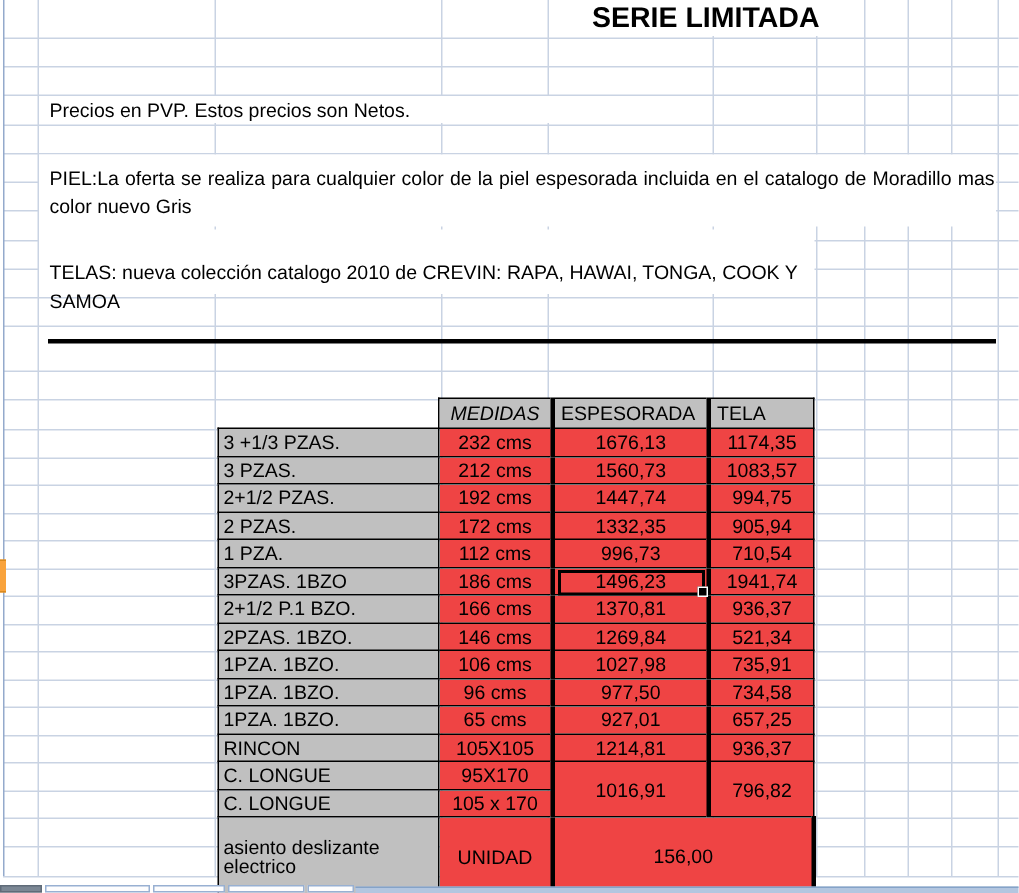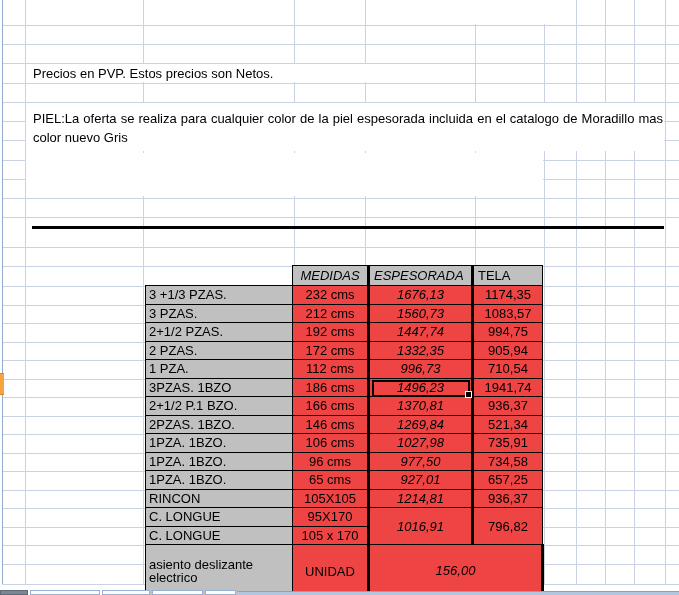--- a/index.html
+++ b/index.html
@@ -18,21 +18,21 @@
   #thick-rule{position:absolute;left:32px;top:226px;width:632px;height:3px;background:#000;}
   table#price-table{position:absolute;left:145px;top:265px;border-collapse:collapse;table-layout:fixed;
     font-size:13px;line-height:13px;}
   #price-table td,#price-table th{border:1px solid #000;overflow:hidden;white-space:nowrap;padding:0;}
   #price-table .ghost{border:none;background:none;}
   #price-table th{font-weight:normal;background:#c0c0c0;}
   #price-table .hdr-med{font-style:italic;text-align:center;}
   #price-table .hdr-esp,#price-table .hdr-tela{text-align:left;padding-left:4px;}
   #price-table td.name{background:#c0c0c0;text-align:left;padding:0 3px;}
   #price-table td.val{background:#ef4444;text-align:center;}
-  #price-table .thickL{border-left:3px solid #000;font-style:italic;}
+  #price-table .thickL{border-left:3px solid #000;}
   #price-table .thickR{border-right:3px solid #000;}
   #price-table .thickB{border-bottom:3px solid #000;}
   #price-table tr{height:18.5px;}
   #price-table tr.hdr-row{height:20px;}
   #price-table tr.tall{height:28px;}
   #price-table td.wrap{white-space:normal;line-height:13px;padding:13px 3px;}
   #sel-border{position:absolute;left:372px;top:380px;width:94px;height:13px;border:2px solid #000;background:transparent;}
   #fill-handle{position:absolute;left:465px;top:391px;width:5px;height:5px;background:#000;border:1px solid #fff;}
   #tabbar{position:absolute;left:0;top:589px;width:679px;height:6px;}
   .tab{position:absolute;top:1px;height:5px;background:#fdfdfe;border:1px solid #98b0d2;box-sizing:border-box;}
@@ -88,22 +88,24 @@
     </div>
 
   <div class="patch" style="left:366px;top:0;width:209px;height:24px;"></div>
   <div class="patch" style="left:26px;top:64px;width:448px;height:18px;"></div>
   <div class="patch" style="left:26px;top:103px;width:638px;height:48px;"></div>
   <div class="patch" style="left:26px;top:153px;width:517px;height:43px;"></div>
 
   <div id="left-edge"></div>
   <div id="row-marker"></div>
 
+  <div id="title">SERIE LIMITADA</div>
   <div id="note-precios" class="note">Precios en PVP. Estos precios son Netos.</div>
   <div id="note-piel" class="note">PIEL:La oferta se realiza para cualquier color de la piel espesorada incluida en el catalogo de Moradillo mas color nuevo Gris</div>
+  <div id="note-telas" class="note">TELAS: nueva colección catalogo 2010 de CREVIN: RAPA, HAWAI, TONGA, COOK Y SAMOA</div>
   <div id="thick-rule"></div>
 
   <table id="price-table">
     <colgroup>
       <col style="width:147px">
         <col style="width:76px">
         <col style="width:104px">
         <col style="width:70px">
     </colgroup>
     <thead>

